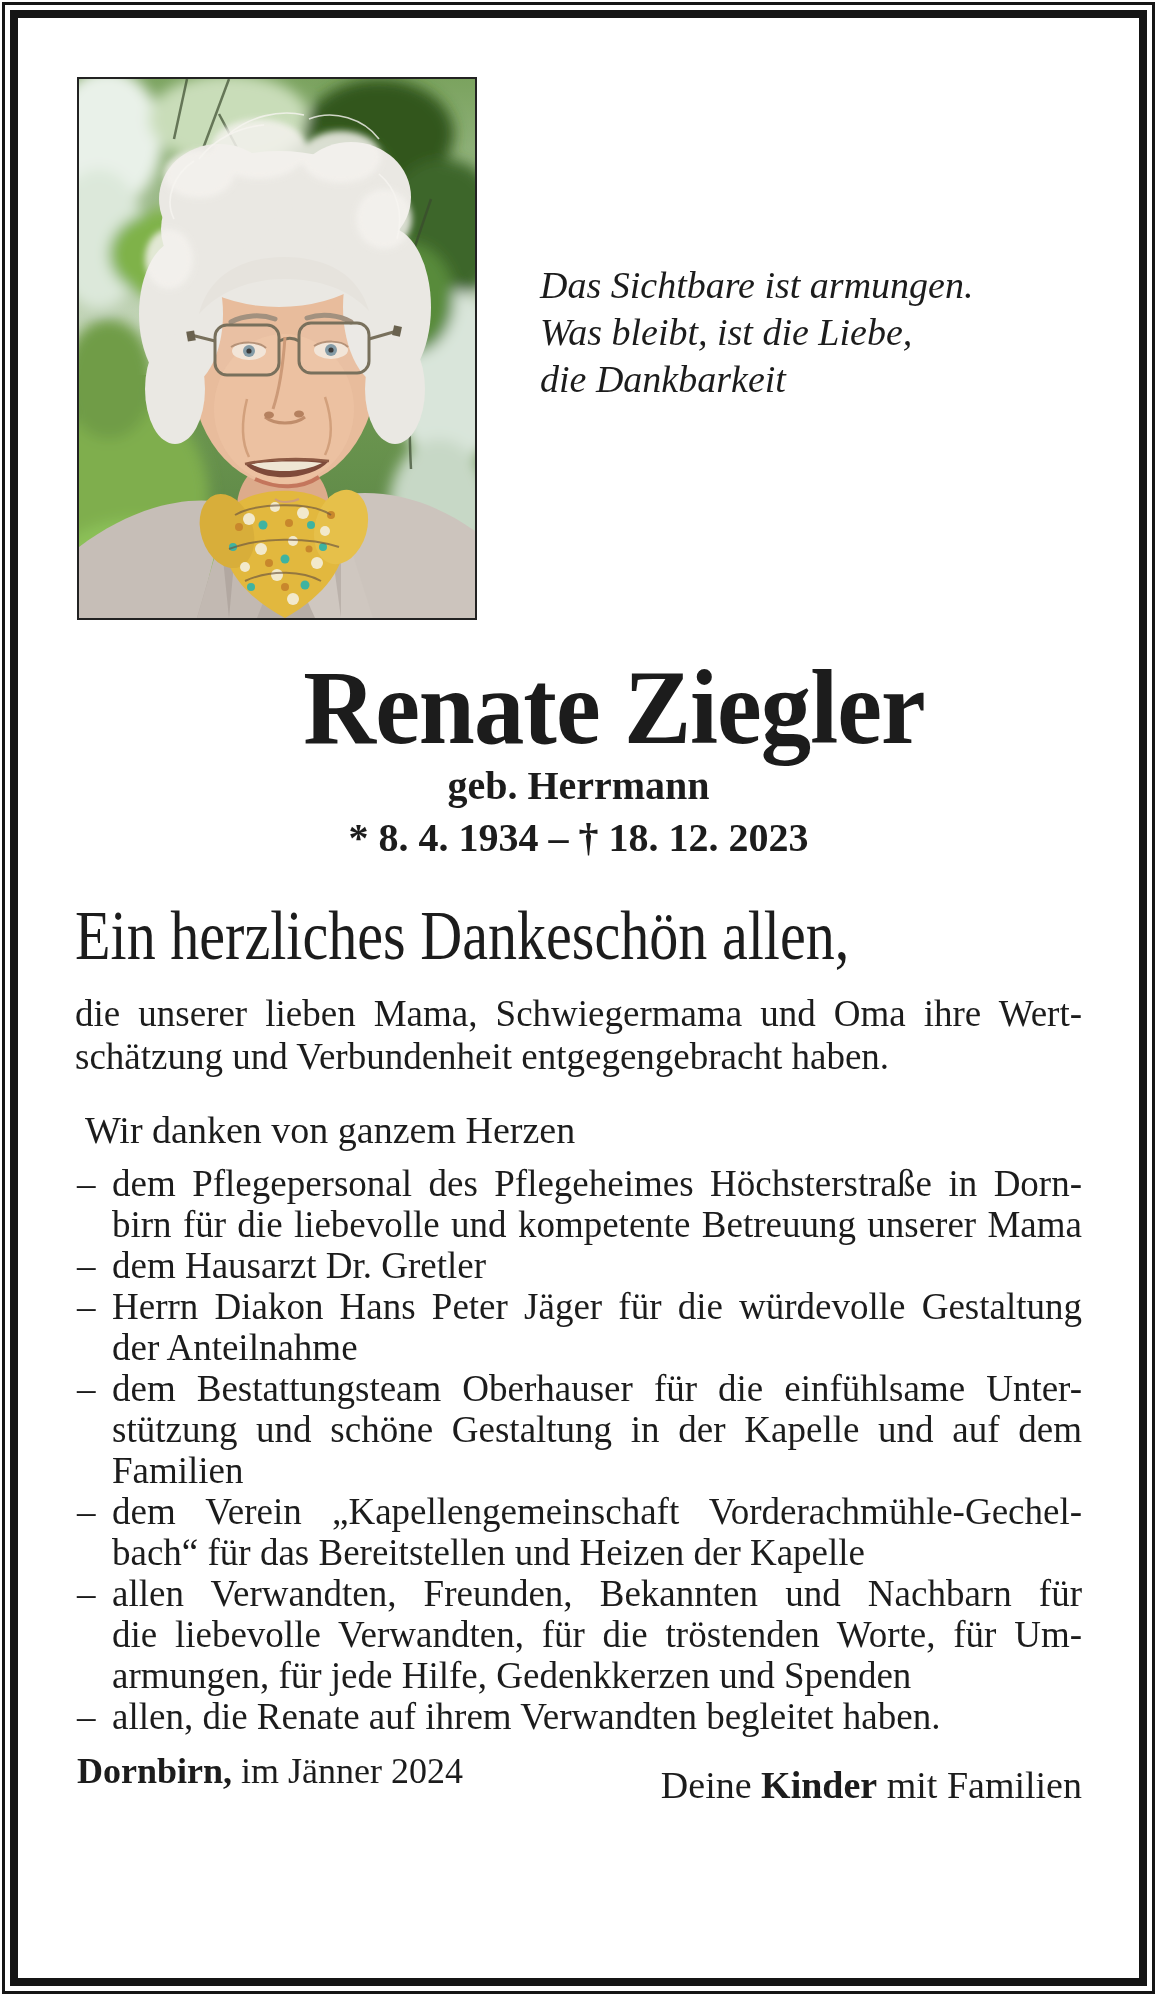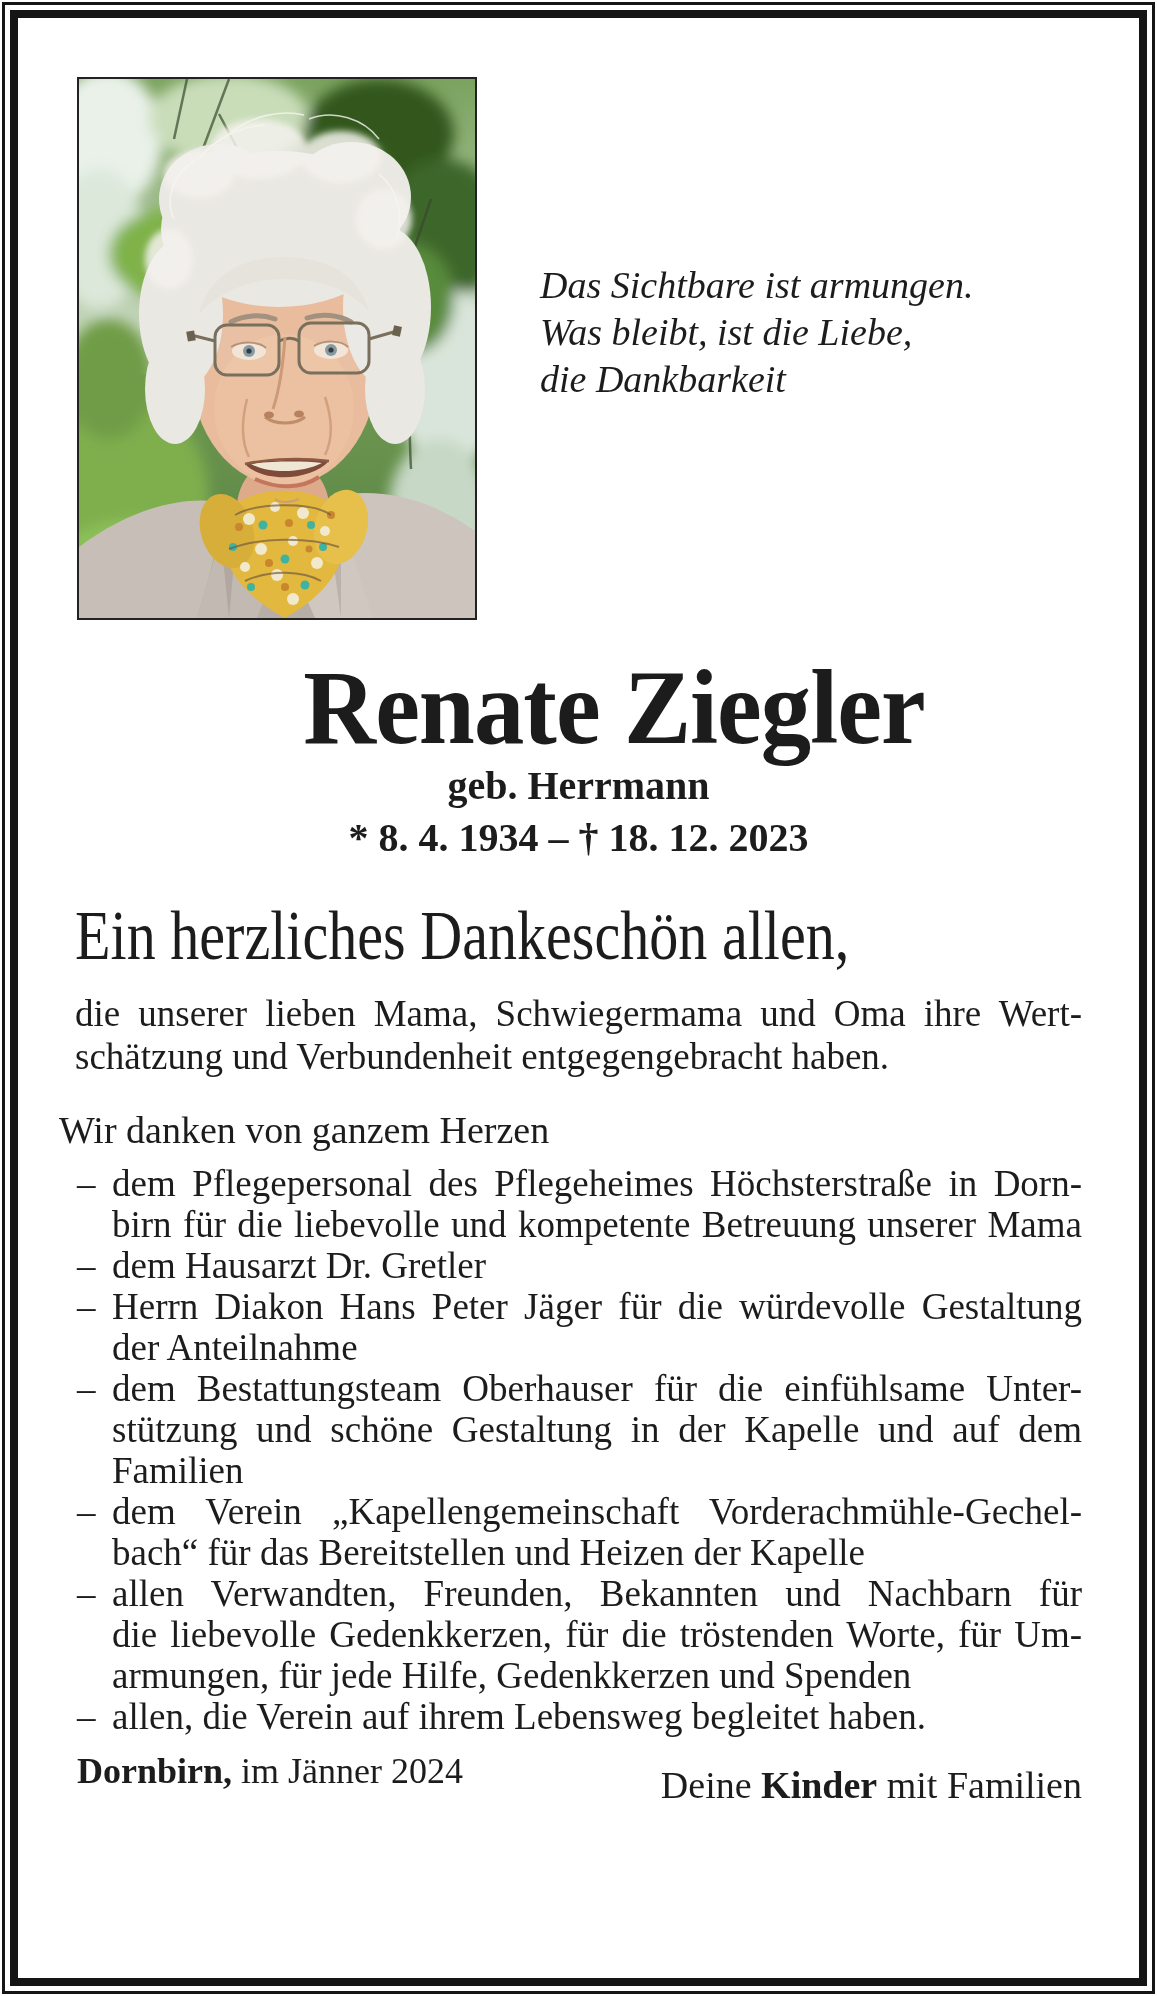--- a/index.html
+++ b/index.html
@@ -17,21 +17,21 @@
              font-weight:700;font-size:106px;line-height:1;white-space:nowrap;padding-left:36px;}
   .name-inner{display:inline-block;transform:scaleX(.95);transform-origin:50% 50%;letter-spacing:-1px;}
 
   .maiden{position:absolute;left:0;top:766px;width:100%;text-align:center;font-weight:700;font-size:40px;line-height:1;}
   .dates{position:absolute;left:0;top:818px;width:100%;text-align:center;font-weight:700;font-size:40px;line-height:1;}
 
   .headline{position:absolute;left:75px;top:901px;font-size:70px;line-height:1;white-space:nowrap;}
   .headline-inner{display:inline-block;transform:scaleX(.83);transform-origin:0 50%;}
 
   .intro{position:absolute;left:75px;top:992px;width:1007px;font-size:37px;line-height:43px;}
-  .lead{position:absolute;left:59px;top:1110px;font-size:38px;line-height:41px;}
+  .lead{position:absolute;left:85px;top:1110px;font-size:38px;line-height:41px;}
 
   .thanks{position:absolute;left:75px;top:1163px;width:1007px;font-size:37px;line-height:41px;}
   .item{position:relative;padding-left:37px;}
   .dash{position:absolute;left:2px;top:0;}
   .line{text-align:left;}
   .line.fill{text-align:justify;text-align-last:justify;}
 
   .signature{position:absolute;right:75px;top:1765px;font-size:38px;line-height:1.1;text-align:right;}
   .signature b{font-weight:700;}
   .placedate{position:absolute;left:77px;top:1752px;font-size:36px;line-height:1.1;}
@@ -247,26 +247,26 @@
         <div class="line">Familien</div>
       </div>
       <div class="item">
         <span class="dash">–</span>
         <div class="line fill">dem Verein „Kapellengemeinschaft Vorderachmühle-Gechel-</div>
         <div class="line">bach“ für das Bereitstellen und Heizen der Kapelle</div>
       </div>
       <div class="item">
         <span class="dash">–</span>
         <div class="line fill">allen Verwandten, Freunden, Bekannten und Nachbarn für</div>
-        <div class="line fill">die liebevolle Gedenkkerzen, für die tröstenden Worte, für Um-</div>
+        <div class="line fill">die liebevolle Verwandten, für die tröstenden Worte, für Um-</div>
         <div class="line">armungen, für jede Hilfe, Gedenkkerzen und Spenden</div>
       </div>
       <div class="item">
         <span class="dash">–</span>
-        <div class="line">allen, die Verein auf ihrem Lebensweg begleitet haben.</div>
+        <div class="line">allen, die Renate auf ihrem Verwandten begleitet haben.</div>
       </div>
     </div>
 
   <div class="signature">
     <span>Deine </span><b>Kinder</b><span> mit Familien</span>
   </div>
 
   <div class="placedate">
     <b>Dornbirn,</b><span> im Jänner 2024</span>
   </div>

